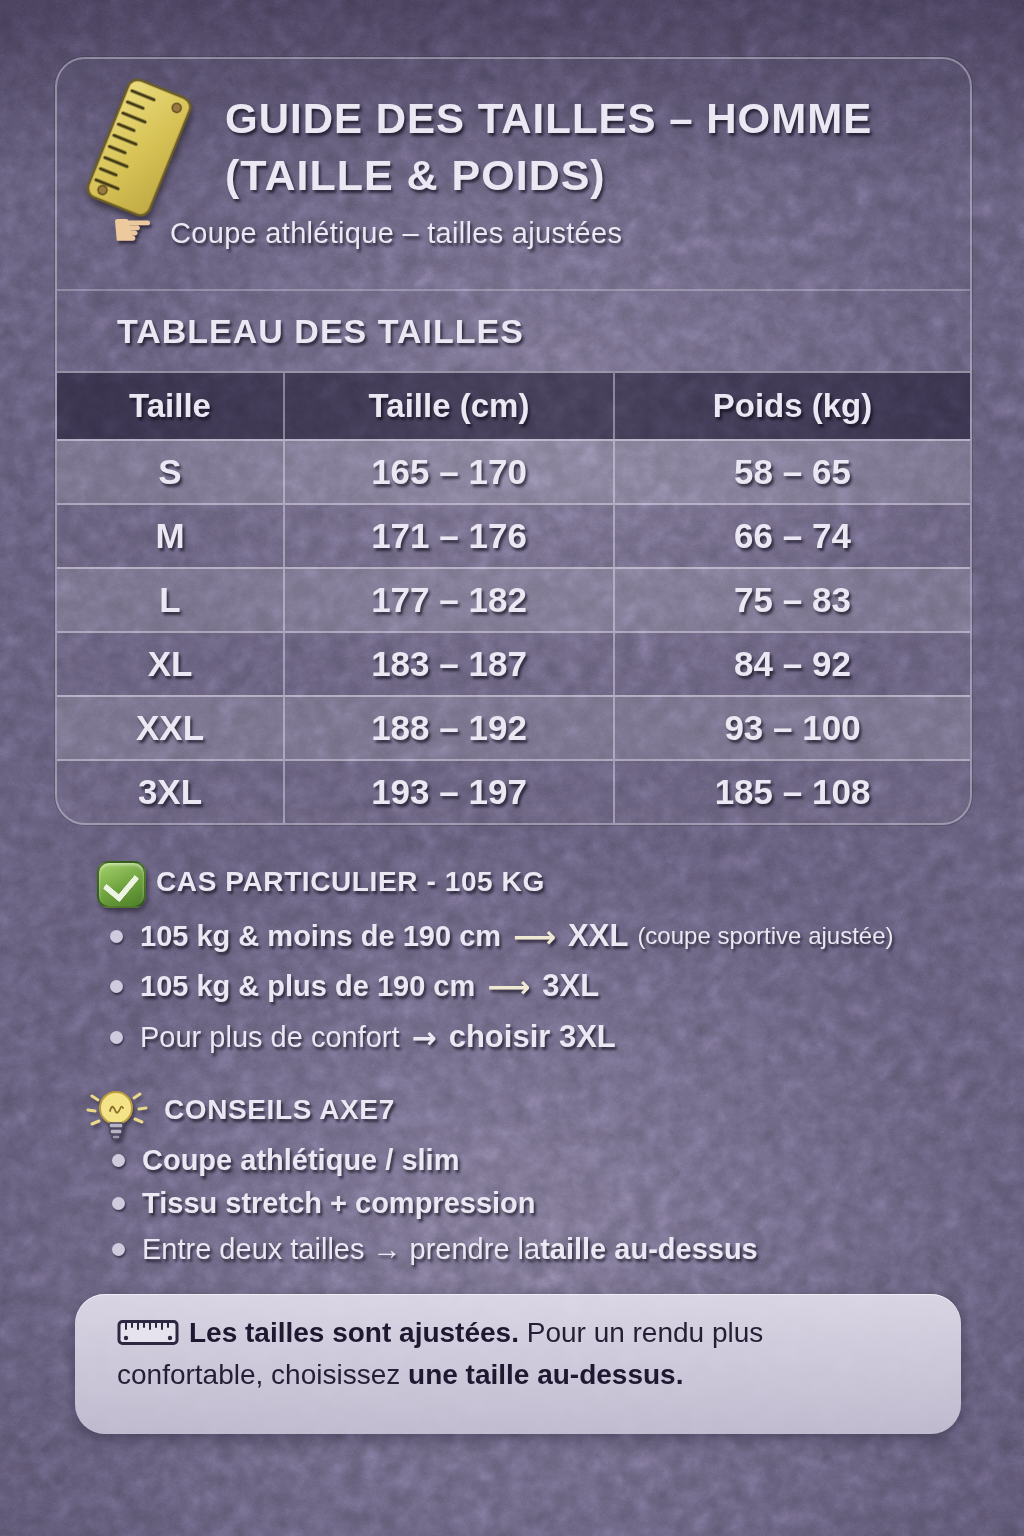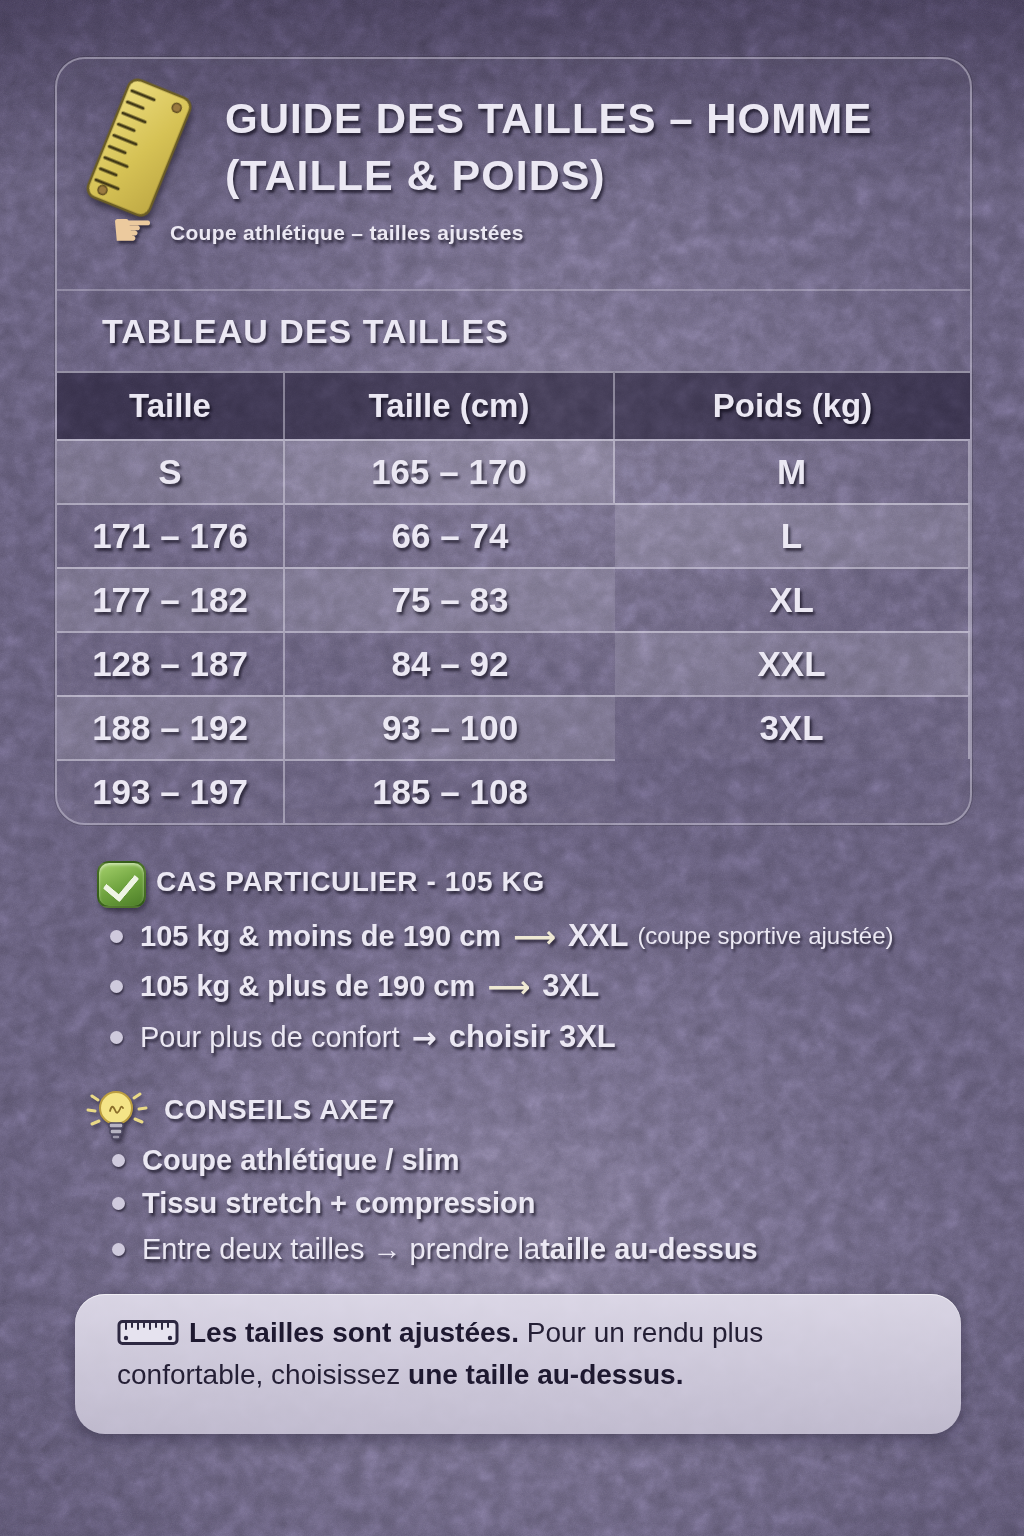--- a/index.html
+++ b/index.html
@@ -23,23 +23,23 @@
   .card{position:absolute;left:55px;top:57px;width:913px;height:764px;
     border:2px solid rgba(243,240,250,0.38);border-radius:30px;
     box-shadow:0 0 0 1px rgba(0,0,0,0.15), inset 0 0 40px rgba(255,255,255,0.03);}
   .ruler-wrap{position:absolute;left:44px;top:22px;width:78px;height:134px;transform:rotate(22deg);
     filter:drop-shadow(3px 4px 3px rgba(10,5,20,0.5));}
   .hdr-title{position:absolute;left:168px;top:36px;font-size:42px;font-weight:800;letter-spacing:1px;white-space:nowrap;}
   .hdr-sub{position:absolute;left:168px;top:92px;font-size:43px;font-weight:800;letter-spacing:1px;white-space:nowrap;}
   .tagline{position:absolute;left:54px;top:150px;display:flex;align-items:center;gap:16px;}
   .hand{font-family:"DejaVu Sans",sans-serif;font-size:48px;line-height:1;color:#ecca9e;
     text-shadow:2px 3px 3px rgba(10,5,20,0.55);transform:translateY(-4px);}
-  .tagline-txt{font-size:21px;font-weight:700;letter-spacing:0.3px;white-space:nowrap;}
+  .tagline-txt{font-size:29px;font-weight:400;letter-spacing:0.3px;white-space:nowrap;}
   .hdr-divider{position:absolute;left:0;right:0;top:230px;height:2px;background:rgba(235,232,246,0.30);}
-  .tbl-heading{position:absolute;left:45px;top:253px;font-size:34px;font-weight:800;letter-spacing:1px;white-space:nowrap;}
+  .tbl-heading{position:absolute;left:60px;top:253px;font-size:34px;font-weight:800;letter-spacing:1px;white-space:nowrap;}
 
   
   .size-table{position:absolute;left:0;right:0;top:312px;bottom:0;display:grid;
     grid-template-columns:228px 330px 1fr;grid-template-rows:68px repeat(6,1fr);
     border-radius:0 0 28px 28px;overflow:hidden;}
   .cell{display:flex;align-items:center;justify-content:center;
     border-top:2px solid rgba(236,233,246,0.5);font-weight:700;}
   .cell.c1,.cell.c2{border-right:2px solid rgba(236,233,246,0.42);}
   .cell.th{background:rgba(16,10,33,0.50);font-size:33px;}
   .cell.odd{background:rgba(255,255,255,0.135);}
@@ -138,31 +138,32 @@
     <div class="hdr-divider"></div>
     <div class="tbl-heading lt">TABLEAU DES TAILLES</div>
 
     <div class="size-table">
       <div class="cell th c1 lt">Taille</div>
       <div class="cell th c2 lt">Taille (cm)</div>
       <div class="cell th lt">Poids (kg)</div>
 
       <div class="cell data odd c1 lt">S</div>
       <div class="cell data odd c2 lt">165 – 170</div>
+      <div class="cell data odd lt">58 – 65</div>
 
       <div class="cell data even c1 lt">M</div>
       <div class="cell data even c2 lt">171 – 176</div>
       <div class="cell data even lt">66 – 74</div>
 
       <div class="cell data odd c1 lt">L</div>
       <div class="cell data odd c2 lt">177 – 182</div>
       <div class="cell data odd lt">75 – 83</div>
 
       <div class="cell data even c1 lt">XL</div>
-      <div class="cell data even c2 lt">128 – 187</div>
+      <div class="cell data even c2 lt">183 – 187</div>
       <div class="cell data even lt">84 – 92</div>
 
       <div class="cell data odd c1 lt">XXL</div>
       <div class="cell data odd c2 lt">188 – 192</div>
       <div class="cell data odd lt">93 – 100</div>
 
       <div class="cell data even c1 lt">3XL</div>
       <div class="cell data even c2 lt">193 – 197</div>
       <div class="cell data even lt">185 – 108</div>
     </div>

